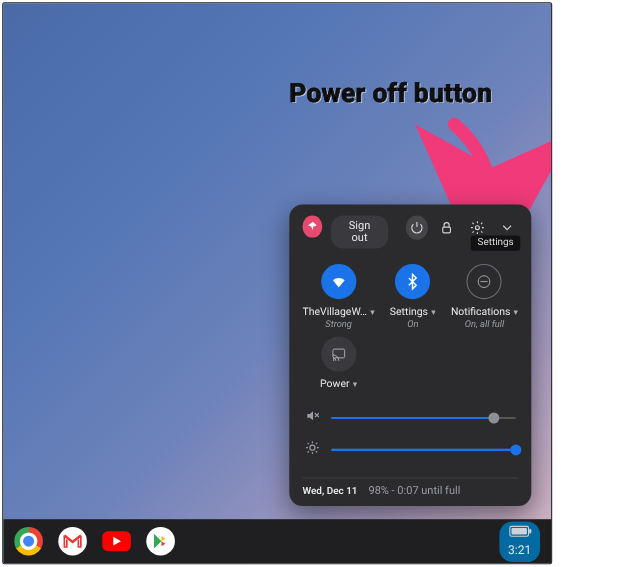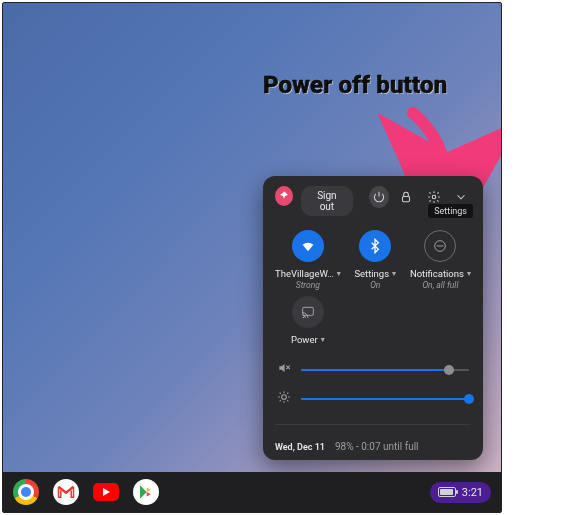--- a/index.html
+++ b/index.html
@@ -3,21 +3,21 @@
 <meta charset="utf-8">
 <style>
   * { box-sizing: border-box; margin: 0; padding: 0; font-family: Roboto, "Helvetica Neue", Arial, sans-serif; }
   body { width: 580px; height: 515px; overflow: hidden; position: relative; background:#fff;}
   .frame { position:absolute; left:2px; top:2px; width:500px; height:511px; border:1px solid #222; border-radius:2px; overflow:hidden;
            background: linear-gradient(135deg,#4a6aa8 0%,#5577b5 30%,#6f83bb 55%,#a79bbf 80%,#d9b9c6 100%); }
   
   .shelf { position:absolute; left:0; right:0; bottom:0; height:40px; background:#1f1f22; display:flex; align-items:center; padding:0 10px; }
   .shelf .icons { display:flex; gap:14px; align-items:center; }
   .shelf .spacer { flex:1; }
-  .shelf .status { display:flex; align-items:center; gap:6px; background:#4c1d95; padding:4px 8px; border-radius:12px;}
+  .shelf .status { display:flex; align-items:center; gap:6px; background:#0369a1; padding:4px 8px; border-radius:12px;flex-direction:column;}
   .shelf .status .batt { width:18px; height:10px; border:1.5px solid #cfd2d6; border-radius:2px; position:relative;}
   .shelf .status .batt::after{content:"";position:absolute;right:-3px;top:2px;width:2px;height:4px;background:#cfd2d6;border-radius:1px;}
   .shelf .status .batt .fill{position:absolute;left:1px;top:1px;bottom:1px;width:85%;background:#cfd2d6;border-radius:1px;}
   .shelf .status .time{color:#e6e8ea;font-size:11px;}
   .appicon { width:26px; height:26px; border-radius:50%; display:flex; align-items:center; justify-content:center; background:#fff; }
   .appicon svg { display:block; }
   .chrome { background: conic-gradient(#ea4335 0 120deg,#fbbc05 120deg 240deg,#34a853 240deg 360deg); position:relative;}
   .chrome::before{content:"";position:absolute;inset:5px;border-radius:50%;background:#fff;}
   .chrome::after{content:"";position:absolute;inset:8px;border-radius:50%;background:#4285f4;}
   .gmail{background:#fff;}
@@ -54,21 +54,21 @@
   .tile .lbl { font-size:9.5px; color:#e7e9eb; display:flex; align-items:center; gap:3px; white-space:nowrap; max-width:66px; overflow:hidden; text-overflow:ellipsis;}
   .tile .caret { font-size:8px; color:#a8abb0; }
   .tile .sub { font-size:8.5px; color:#9b9ea3; margin-top:1px;font-style:italic;}
   .sliders { margin-top:14px; }
   .sliderrow { display:flex; align-items:center; gap:10px; margin:10px 2px;}
   .sliderrow .sicon svg{width:14px;height:14px;stroke:#9b9ea3;fill:none;stroke-width:1.8;}
   .slider { flex:1; height:2px; background:#55565a; position:relative; border-radius:2px;}
   .slider .fill { position:absolute; left:0; top:0; bottom:0; background:#1a73e8; border-radius:2px;}
   .slider .thumb{ position:absolute; top:50%; width:10px;height:10px;border-radius:50%;background:#1a73e8; transform:translate(-50%,-50%);}
   .slider.mute .thumb{background:#8d8f94;}
-  .footer { display:flex; align-items:center; gap:10px; border-top:1px solid #3b3c40; margin-top:16px; padding-top:16px;}
+  .footer { display:flex; align-items:center; gap:10px; border-top:1px solid #3b3c40; margin-top:16px; padding-top:6px;}
   .footer .date{ font-size:9px; color:#e7e9eb; font-weight:600;}
   .footer .batinfo{ font-size:10px; color:#9b9ea3;}
 </style>
 </head>
 <body>
 
 <div class="frame">
 
   <div class="annot">Power off button</div>
   <div class="arrow">

